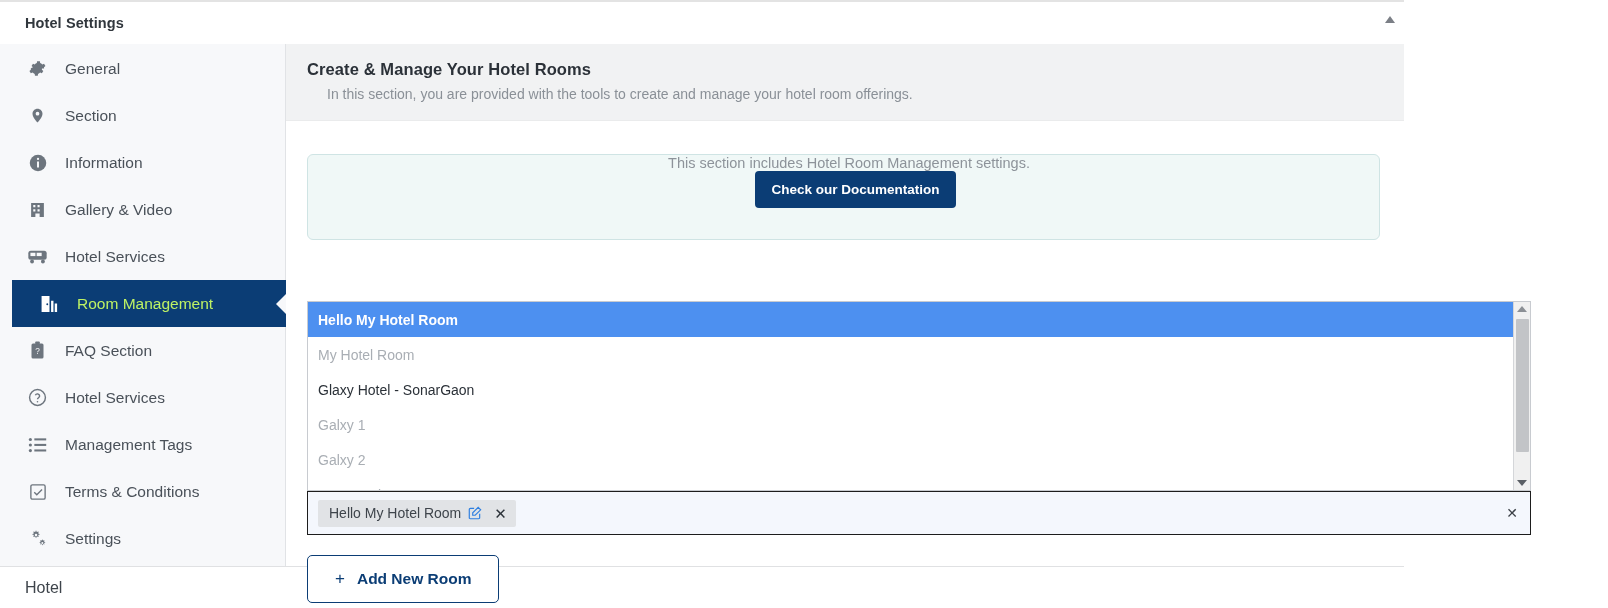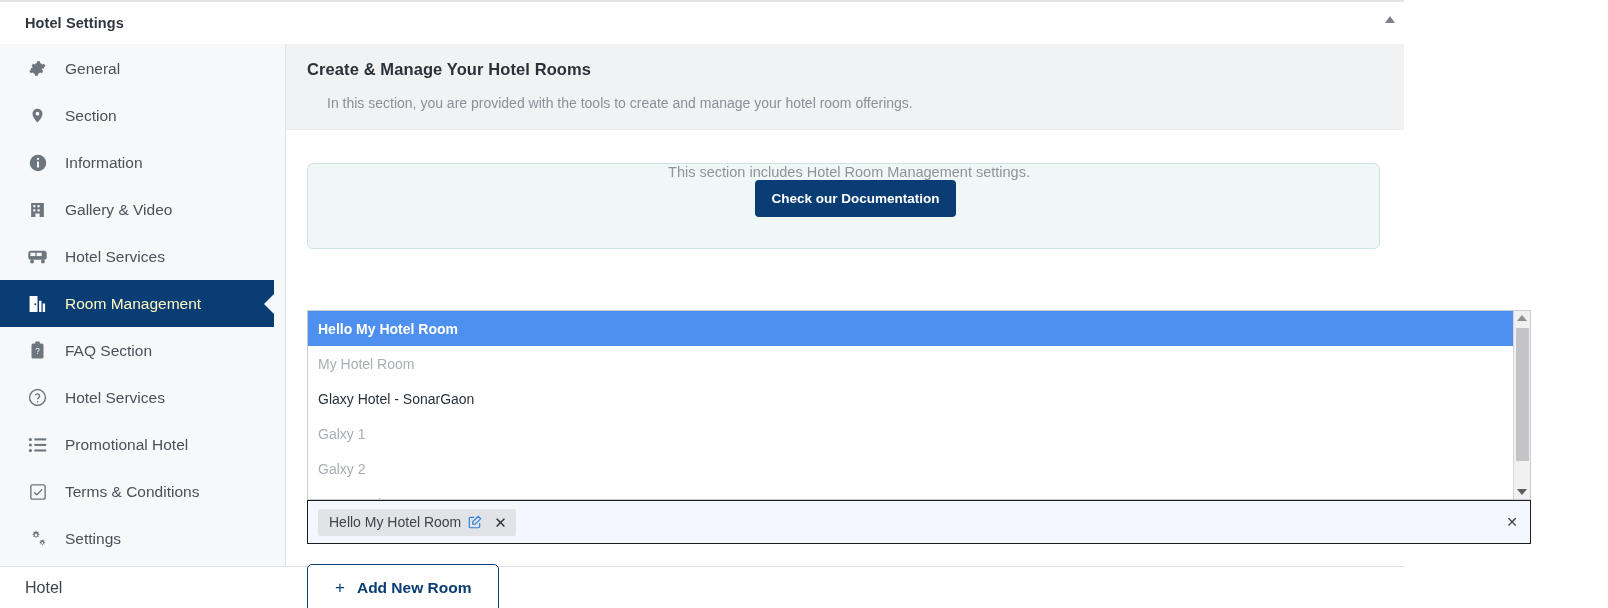--- a/index.html
+++ b/index.html
@@ -57,21 +57,22 @@
   }
   .side-item .ico {
     width: 21px; height: 21px;
     margin-right: 17px;
     display: flex; align-items: center; justify-content: center;
     color: #6d757e; flex: 0 0 21px;
   }
   .side-item .ico svg { display: block; }
   .side-item.active {
     background: #0b3d75;
-    color: #fef9c3;
+    color: #bef264;
+    margin-left: 12px;
     width: 274px;
     align-items: center;
   }
   .side-item.active .ico { color: #ffffff; }
   .side-item.active::after {
     content: "";
     position: absolute; right: -1px; top: 50%;
     transform: translateY(-50%);
     width: 0; height: 0;
     border-top: 11px solid transparent;
@@ -81,21 +82,21 @@
 
   
   .main { flex: 1 1 auto; background: #ffffff; min-width: 0; position: relative; }
   .page-head {
     background: #f1f2f3;
     padding: 16px 0 18px 21px;
     border-bottom: 1px solid #eaebec;
   }
   .page-head h1 {
     font-size: 16.5px; font-weight: bold; color: #2b3138;
-    letter-spacing: .1px; margin-bottom: 16px;
+    letter-spacing: .1px; margin-bottom: 7px;
   }
   .page-head p { font-size: 14px; color: #8a9097; margin-left: 20px; }
 
   .content { padding: 33px 24px 0 21px; position: relative; }
 
   .notice {
     background: #f0f8f7;
     border: 1px solid #cfe4e4;
     border-radius: 6px;
     height: 86px;
@@ -317,21 +318,21 @@
         <span class="ico">
           <svg width="19" height="16" viewBox="0 0 24 20" fill="currentColor">
               <circle cx="3" cy="3" r="2"></circle>
               <circle cx="3" cy="10" r="2"></circle>
               <circle cx="3" cy="17" r="2"></circle>
               <rect x="8" y="1.6" width="15" height="2.6"></rect>
               <rect x="8" y="8.6" width="15" height="2.6"></rect>
               <rect x="8" y="15.6" width="15" height="2.6"></rect>
             </svg>
         </span>
-        <span>Promotional Hotel</span>
+        <span>Management Tags</span>
       </div>
 
       <div class="side-item">
         <span class="ico">
           <svg width="18" height="18" viewBox="0 0 24 24" fill="none" stroke="currentColor" stroke-width="1.8">
               <rect x="2.5" y="2.5" width="19" height="19" rx="2"></rect>
               <path d="M7 12.4l3.4 3.4L17.4 8.8"></path>
             </svg>
         </span>
         <span>Terms &amp; Conditions</span>

